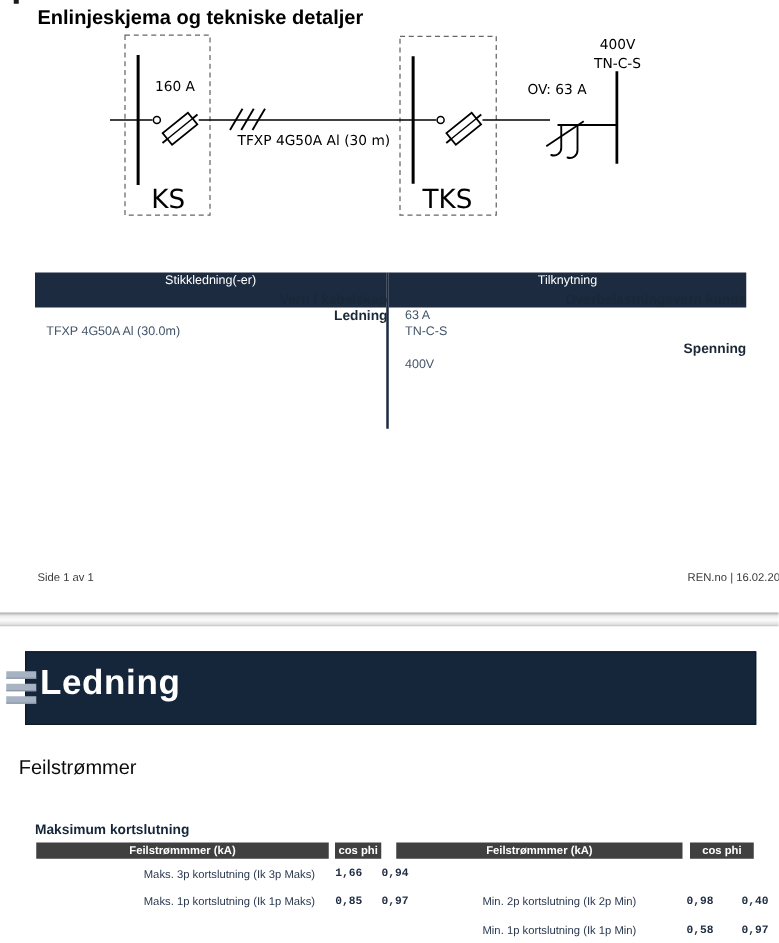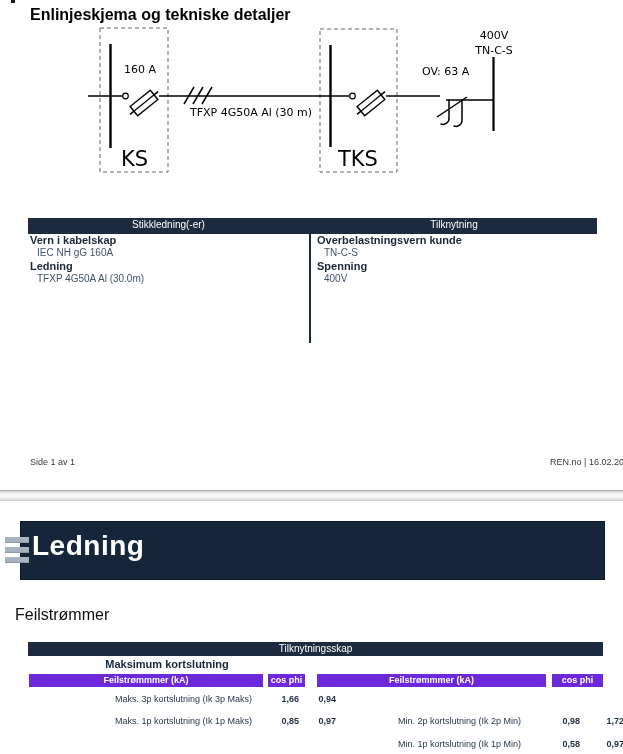--- a/index.html
+++ b/index.html
@@ -6,64 +6,64 @@
   .stage{position:relative;width:623px;height:754px;background:#fff;overflow:hidden;
          font-family:"Liberation Sans",sans-serif;padding-left:37px;}
   
   .corner-mark{position:absolute;left:11px;top:0;width:4px;height:3px;background:#1a1a1a;}
   .doc-title{position:absolute;left:30px;top:6px;font-size:16px;font-weight:bold;color:#000;margin:0;}
   .diagram-svg{position:absolute;left:0;top:0;}
   .diagram-svg text{font-family:"DejaVu Sans",sans-serif;fill:#000;}
   .dg-label{font-size:11px;}
   .dg-big{font-size:21px;}
   
-  .t1-bar{position:absolute;top:218px;height:16px;background:#1c2b40;color:#fff;
+  .t1-bar{position:absolute;top:218px;height:28px;background:#1c2b40;color:#fff;
           font-size:10px;line-height:13px;text-align:center;}
   .t1-bar-left{left:28px;width:281px;}
   .t1-bar-right{left:311px;width:286px;}
   .t1-divider{position:absolute;left:309px;top:218px;width:2px;height:125px;background:#1c2b40;}
   .t1-col{position:absolute;top:233px;width:280px;}
   .t1-col-left{left:30px;}
   .t1-col-right{left:317px;}
-  .t1-label{font-size:11px;font-weight:bold;color:#1b2838;margin:1px 0 1px 0;}
+  .t1-label{font-size:11px;font-weight:bold;color:#1b2838;margin:1px 0 1px 0;text-align:right;}
   .t1-value{font-size:10px;color:#42546a;padding-left:7px;margin:0 0 2px 0;}
   .footer-left{position:absolute;left:30px;top:457px;font-size:9px;color:#3a3a3a;}
   .footer-right{position:absolute;right:26px;top:457px;font-size:9px;color:#3a3a3a;}
   
   .page-gap{position:absolute;left:0;top:490px;width:623px;height:11px;
     background:linear-gradient(180deg,#a9a9a9 0%,#ededed 25%,#fbfbfb 55%,#e3e3e3 85%,#c3c3c3 100%);}
   
   .banner{position:absolute;left:20px;top:521px;width:583px;height:57px;
           background:#16263a;border:1px solid #0c1a2a;}
   .banner-title{position:absolute;left:32px;top:530px;font-size:28px;font-weight:bold;
                 color:#fff;letter-spacing:.5px;}
   .logo{position:absolute;left:5px;top:537px;width:24px;height:26px;}
   .logo span{display:block;width:24px;height:6px;background:#a7b3c2;margin-bottom:4px;
              border-bottom:1px solid #8d99a8;box-sizing:border-box;}
   .section-heading{position:absolute;left:15px;top:606px;font-size:16px;font-weight:normal;color:#0d0d0d;margin:0;}
   
   .t2-main-bar{position:absolute;left:28px;top:642px;width:575px;height:14px;background:#1c2b40;
                color:#fff;font-size:10px;line-height:14px;text-align:center;}
-  .t2-subtitle{position:absolute;top:658px;font-size:11px;font-weight:bold;color:#16263a;text-align:center;}
+  .t2-subtitle{position:absolute;top:658px;font-size:11px;font-weight:bold;color:#16263a;}
   .t2-subtitle-left{left:28px;width:278px;}
   .t2-subtitle-right{left:317px;width:286px;}
-  .t2-colbar{position:absolute;top:674px;height:13px;background:#6d28d9;color:#fff;
+  .t2-colbar{position:absolute;top:674px;height:13px;background:#404040;color:#fff;
              font-size:9px;font-weight:bold;line-height:13px;text-align:center;}
   .t2-ka-left{left:29px;width:234px;}
   .t2-cos-left{left:268px;width:37px;}
   .t2-ka-right{left:317px;width:229px;}
   .t2-cos-right{left:552px;width:51px;}
   .t2-row{position:absolute;height:11px;font-size:9px;color:#2a3950;}
   .t2-row .lbl{position:absolute;white-space:nowrap;}
-  .t2-row .val{position:absolute;width:40px;text-align:right;font-weight:bold;color:#1f2d42;}
+  .t2-row .val{position:absolute;width:40px;text-align:center;font-weight:bold;color:#1f2d42;font-family:Liberation Mono, monospace;}
   .row-l1{top:694px;} .row-l2{top:716px;}
   .row-r1{top:716px;} .row-r2{top:739px;}
   .t2-row.left .lbl{left:78px;}
   .t2-row.left .val.v1{left:222px;} .t2-row.left .val.v2{left:259px;}
-  .t2-row.right .lbl{left:349px;margin-left:12px;}
+  .t2-row.right .lbl{left:349px;}
   .t2-row.right .val.v1{left:503px;} .t2-row.right .val.v2{left:547px;}
 </style>
 </head>
 <body>
 
 <div class="stage">
 
   <div class="corner-mark"></div>
   <h1 class="doc-title">Enlinjeskjema og tekniske detaljer</h1>
 
@@ -117,47 +117,46 @@
     <text class="dg-label" x="494" y="39" text-anchor="middle">400V</text>
     <text class="dg-label" x="494" y="54" text-anchor="middle">TN-C-S</text>
   </svg>
 
   <div class="t1-bar t1-bar-left">Stikkledning(-er)</div>
   <div class="t1-bar t1-bar-right">Tilknytning</div>
   <div class="t1-divider"></div>
 
   <div class="t1-col t1-col-left">
     <div class="t1-label">Vern i kabelskap</div>
-    <div class="t1-value">IEC NH gG 160A</div>
     <div class="t1-label">Ledning</div>
     <div class="t1-value">TFXP 4G50A Al (30.0m)</div>
   </div>
   <div class="t1-col t1-col-right">
     <div class="t1-label">Overbelastningsvern kunde</div>
+    <div class="t1-value">63 A</div>
     <div class="t1-value">TN-C-S</div>
     <div class="t1-label">Spenning</div>
     <div class="t1-value">400V</div>
   </div>
 
   <div class="footer-left">Side 1 av 1</div>
   <div class="footer-right">REN.no | 16.02.2021</div>
 
   <div class="page-gap"></div>
 
   <div class="banner"></div>
   <div class="logo">
     <span></span>
       <span></span>
       <span></span>
   </div>
   <div class="banner-title">Ledning</div>
 
   <h2 class="section-heading">Feilstrømmer</h2>
 
-  <div class="t2-main-bar">Tilknytningsskap</div>
 
   <div class="t2-subtitle t2-subtitle-left">Maksimum kortslutning</div>
 
   <div class="t2-colbar t2-ka-left">Feilstrømmmer (kA)</div>
   <div class="t2-colbar t2-cos-left">cos phi</div>
   <div class="t2-colbar t2-ka-right">Feilstrømmmer (kA)</div>
   <div class="t2-colbar t2-cos-right">cos phi</div>
 
   <div class="t2-row left row-l1">
     <span class="lbl">Maks. 3p kortslutning (Ik 3p Maks)</span>
@@ -165,21 +164,21 @@
     <span class="val v2">0,94</span>
   </div>
   <div class="t2-row left row-l2">
     <span class="lbl">Maks. 1p kortslutning (Ik 1p Maks)</span>
     <span class="val v1">0,85</span>
     <span class="val v2">0,97</span>
   </div>
   <div class="t2-row right row-r1">
     <span class="lbl">Min. 2p kortslutning (Ik 2p Min)</span>
     <span class="val v1">0,98</span>
-    <span class="val v2">1,72</span>
+    <span class="val v2">0,40</span>
   </div>
   <div class="t2-row right row-r2">
     <span class="lbl">Min. 1p kortslutning (Ik 1p Min)</span>
     <span class="val v1">0,58</span>
     <span class="val v2">0,97</span>
   </div>
 
 </div>
 
 </body></html>

